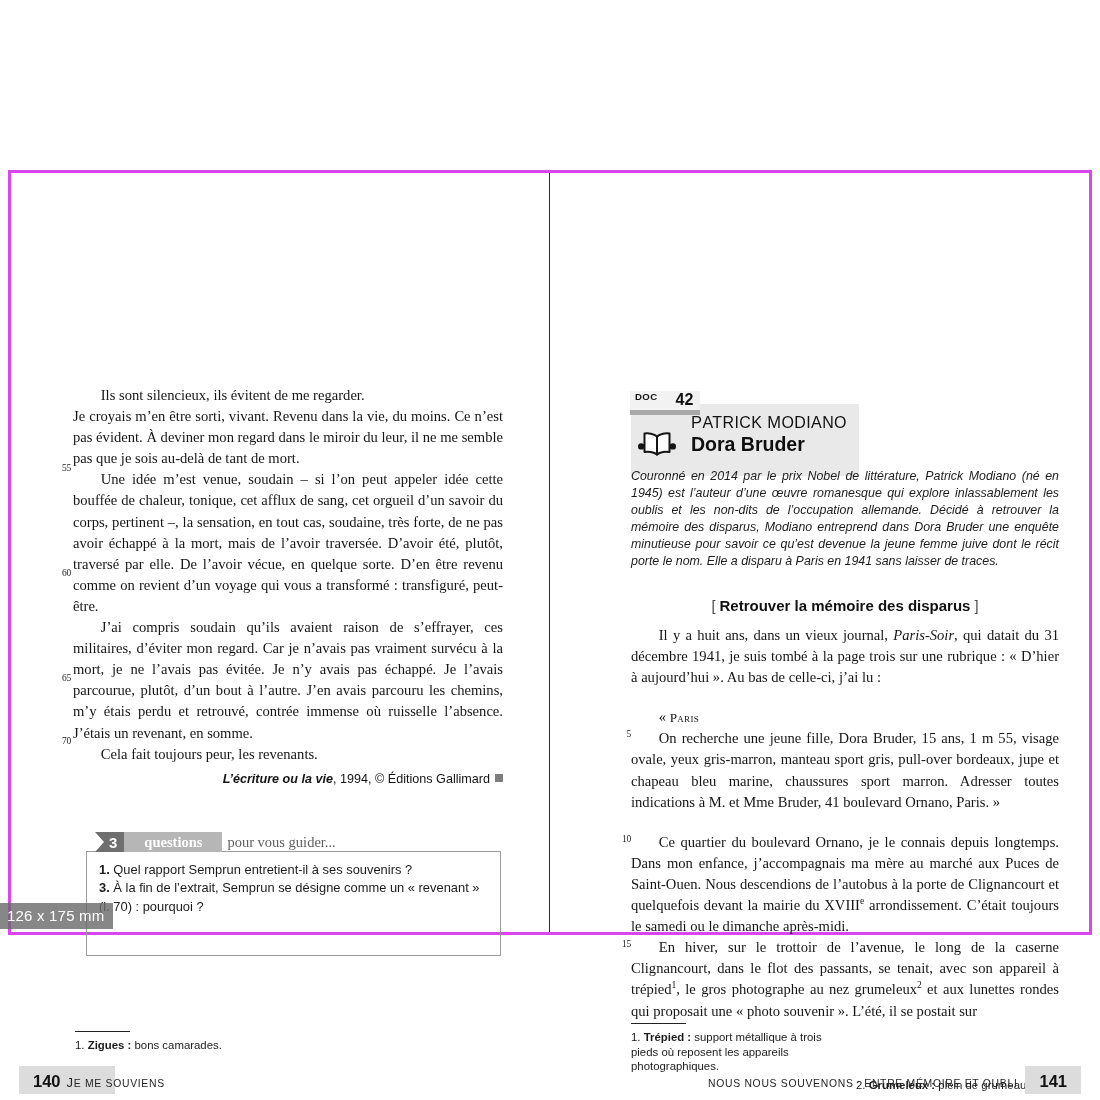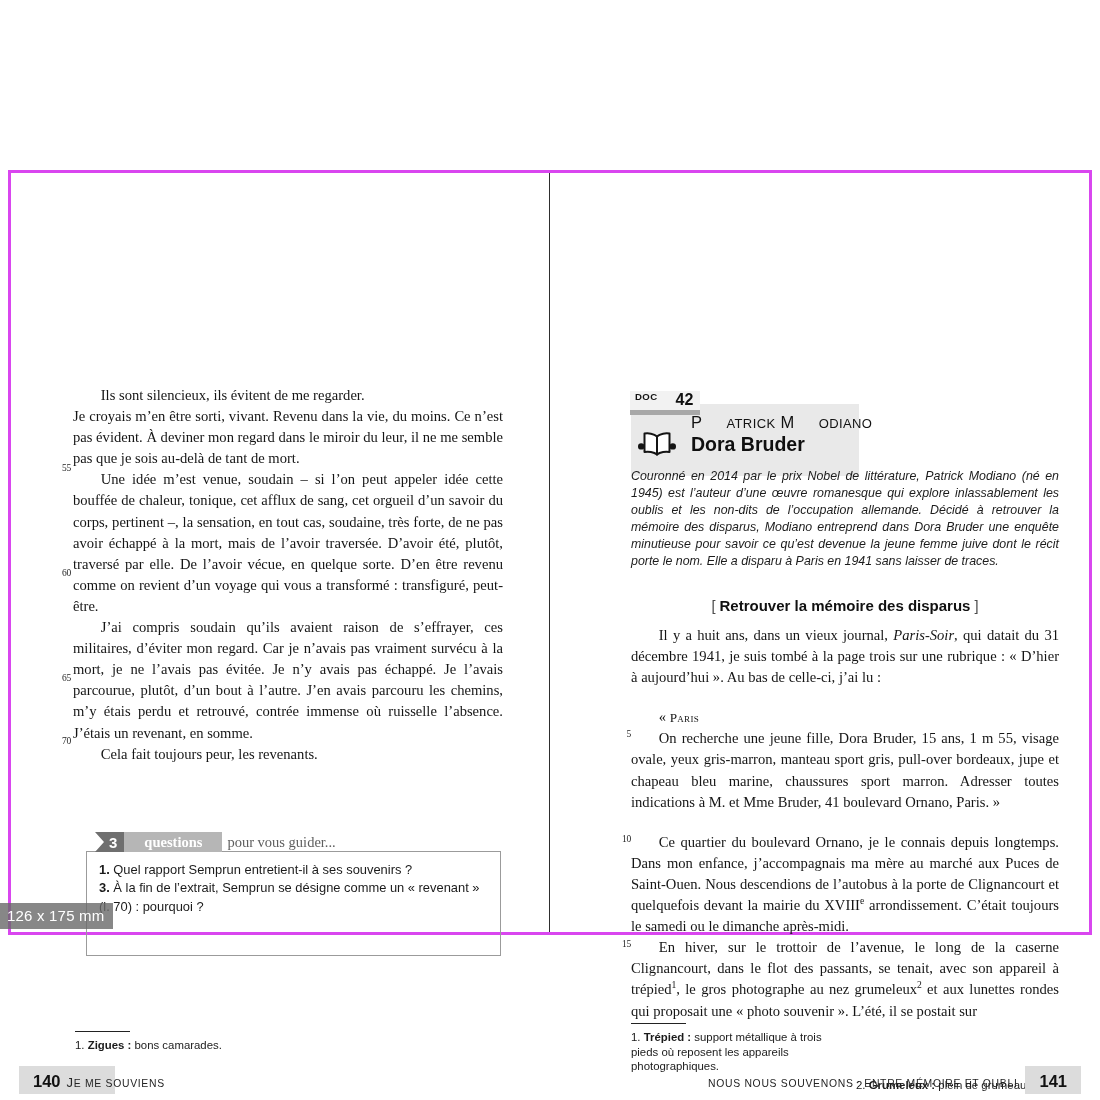--- a/index.html
+++ b/index.html
@@ -256,21 +256,21 @@
   .author-name {
     position: absolute;
     left: 680px;
     top: 240px;
     font-family: "Liberation Sans", sans-serif;
     font-size: 16.5px;
     letter-spacing: 0.4px;
     color: #121212;
     z-index: 3;
   }
-  .author-name .sc { font-size: 13px; margin-left: 24px; }
+  .author-name .sc { font-size: 16px; }
   .work-title {
     position: absolute;
     left: 680px;
     top: 260px;
     font-family: "Liberation Sans", sans-serif;
     font-size: 19.5px;
     font-weight: bold;
     color: #0f0f0f;
     z-index: 3;
   }
@@ -339,20 +339,21 @@
       <p class="para"><span>Une idée m’est venue, soudain – si l’on peut appeler idée cette bouffée de chaleur, tonique, cet afflux de sang, cet orgueil d’un savoir du corps, pertinent –, la sensation, en tout cas, soudaine, très forte, de ne pas avoir échappé à la mort, mais de l’avoir traversée. D’avoir été, plutôt, traversé par elle. De l’avoir vécue, en quelque sorte. D’en être revenu comme on revient d’un voyage qui vous a transformé : transfiguré, peut-être.</span></p>
       <p class="para"><span>J’ai compris soudain qu’ils avaient raison de s’effrayer, ces militaires, d’éviter mon regard. Car je n’avais pas vraiment survécu à la mort, je ne l’avais pas évitée. Je n’y avais pas échappé. Je l’avais parcourue, plutôt, d’un bout à l’autre. J’en avais parcouru les chemins, m’y étais perdu et retrouvé, contrée immense où ruisselle l’absence. J’étais un revenant, en somme.</span></p>
       <p class="para"><span>Cela fait toujours peur, les revenants.</span></p>
     </div>
 
     <div class="lineno" style="left:40px; top:290px;">55</div>
     <div class="lineno" style="left:40px; top:395px;">60</div>
     <div class="lineno" style="left:40px; top:500px;">65</div>
     <div class="lineno" style="left:40px; top:563px;">70</div>
 
+    <div class="source-line"><span class="ital">L’écriture ou la vie</span><span>, 1994, © Éditions Gallimard</span><span class="endmark"></span></div>
 
     <div class="q-banner">
       <div class="q-num">3</div>
       <div class="q-word">questions</div>
       <div class="q-tail">pour vous guider...</div>
     </div>
 
     <div class="q-box">
       <p class="q-item"><b>1.</b><span> Quel rapport Semprun entretient-il à ses souvenirs ?</span></p>
       <p class="q-item"><b>3.</b><span> À la fin de l’extrait, Semprun se désigne comme un « revenant » (l. 70) : pourquoi ?</span></p>

